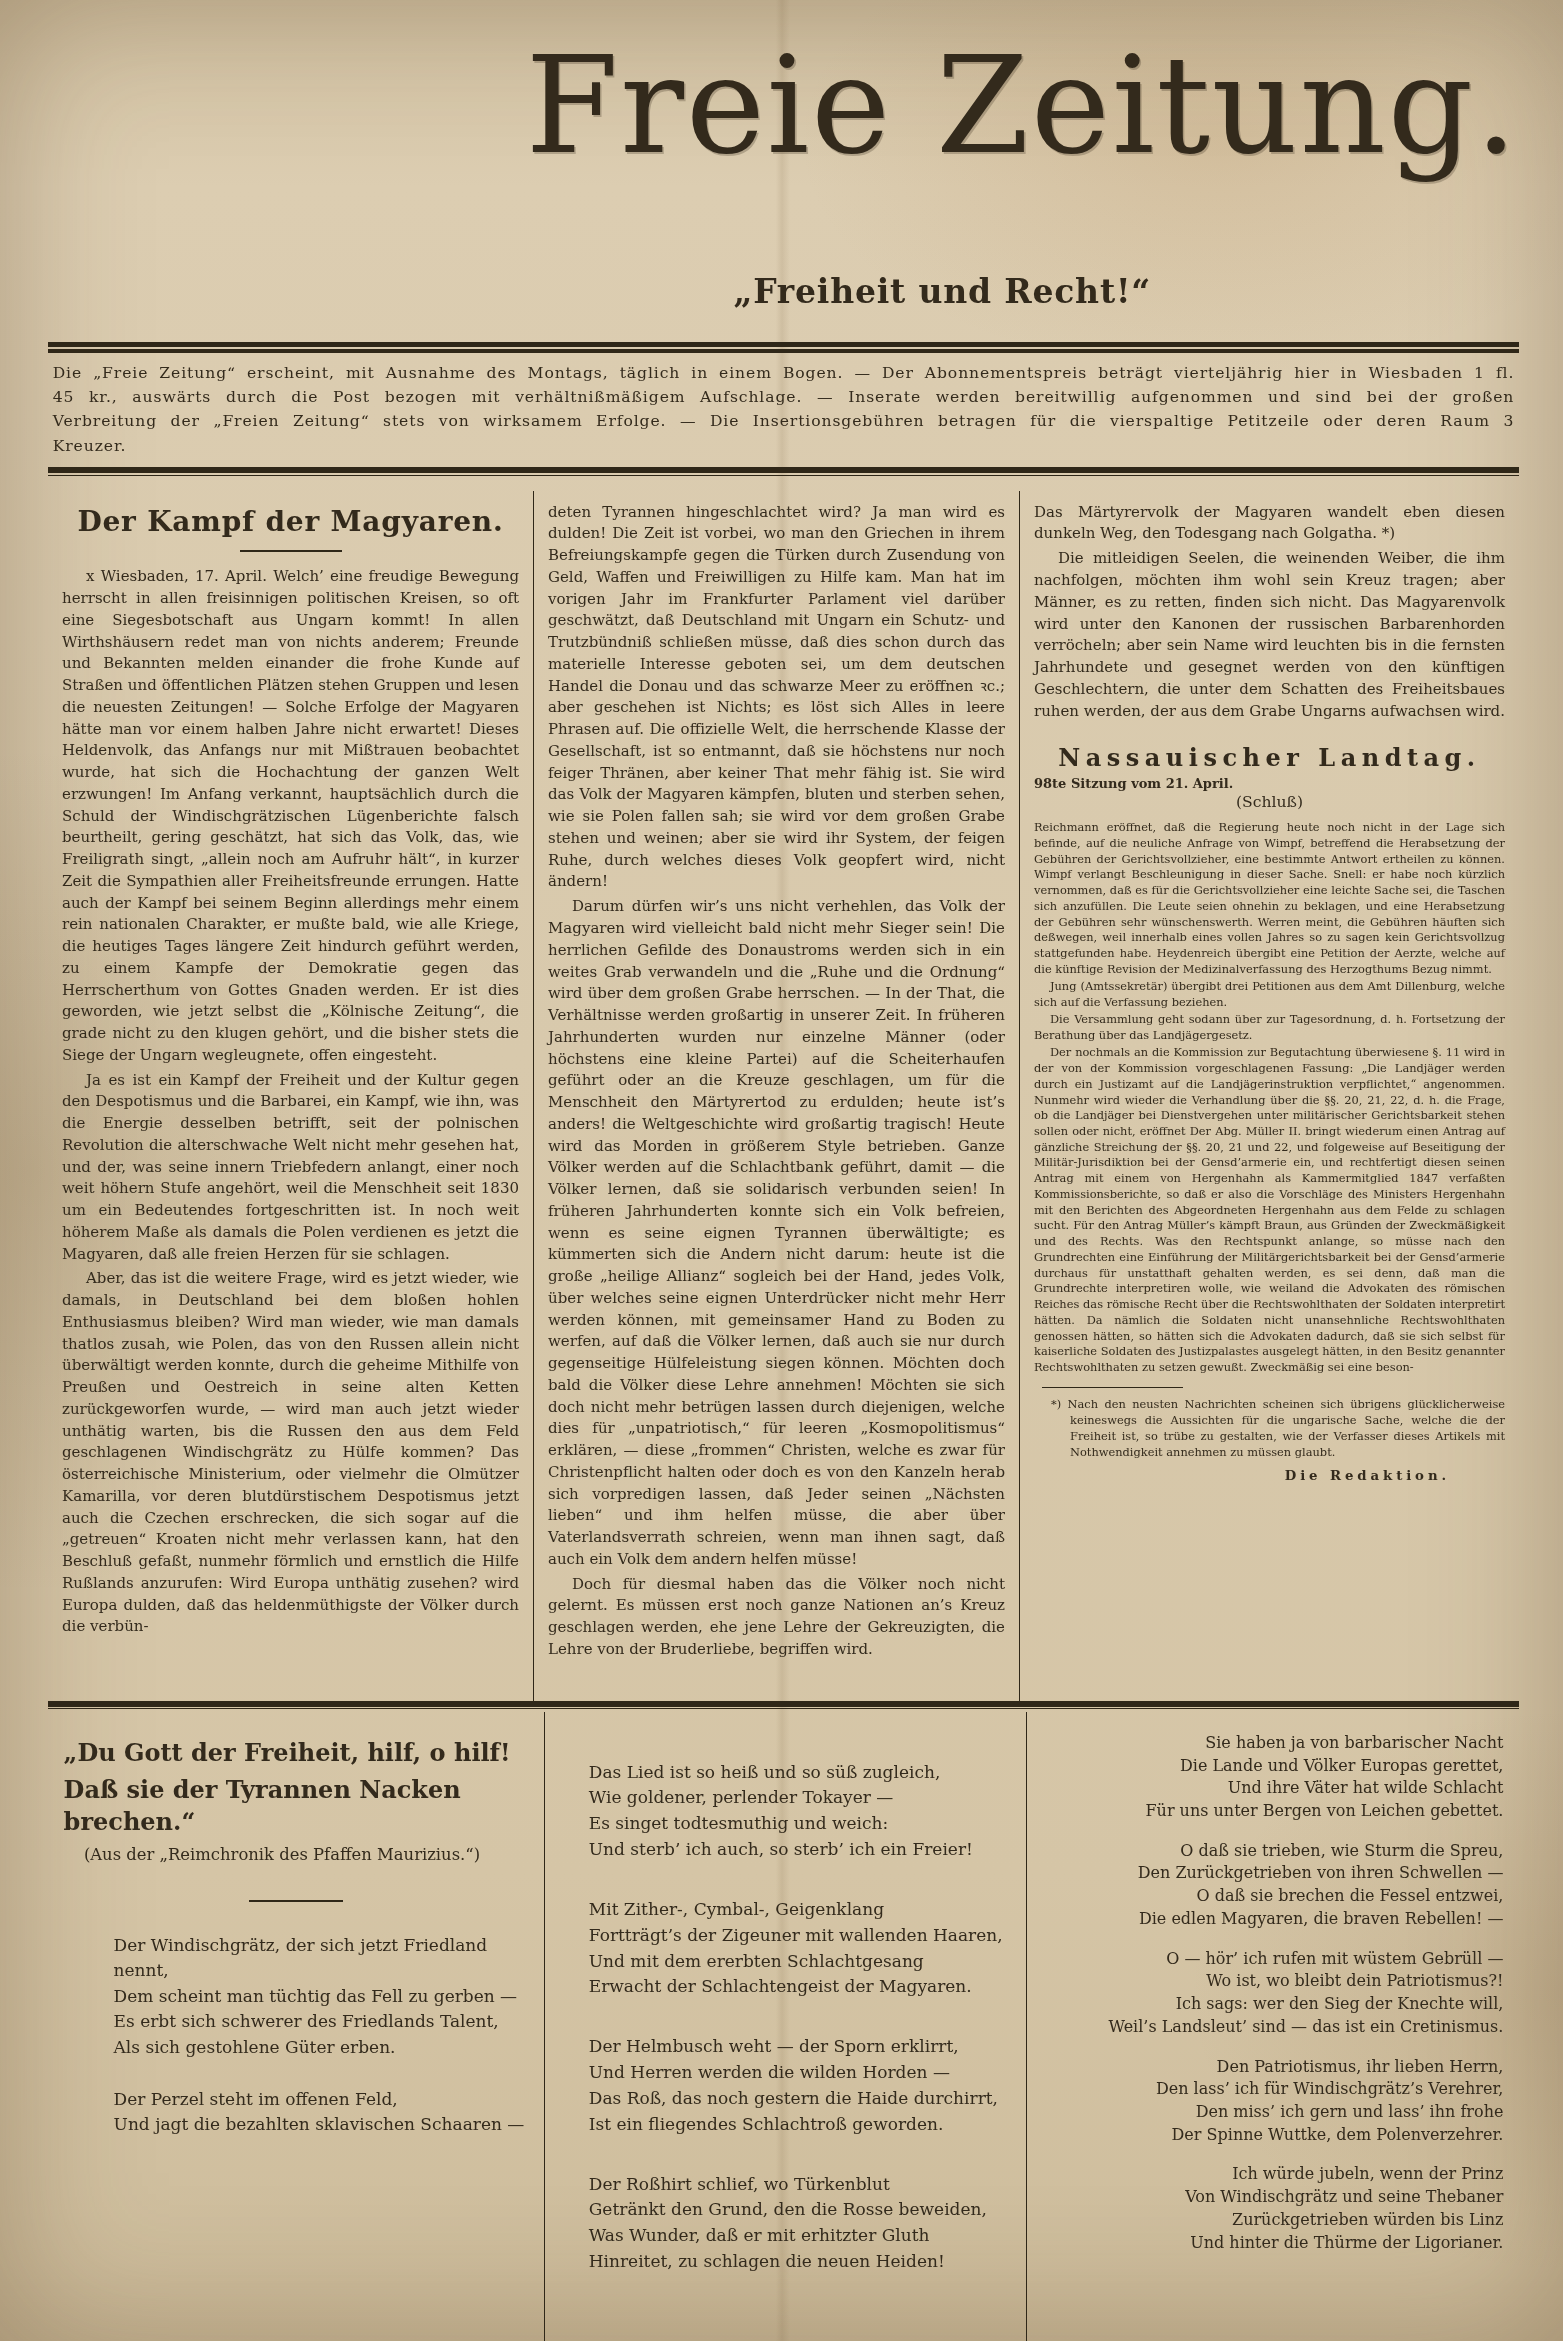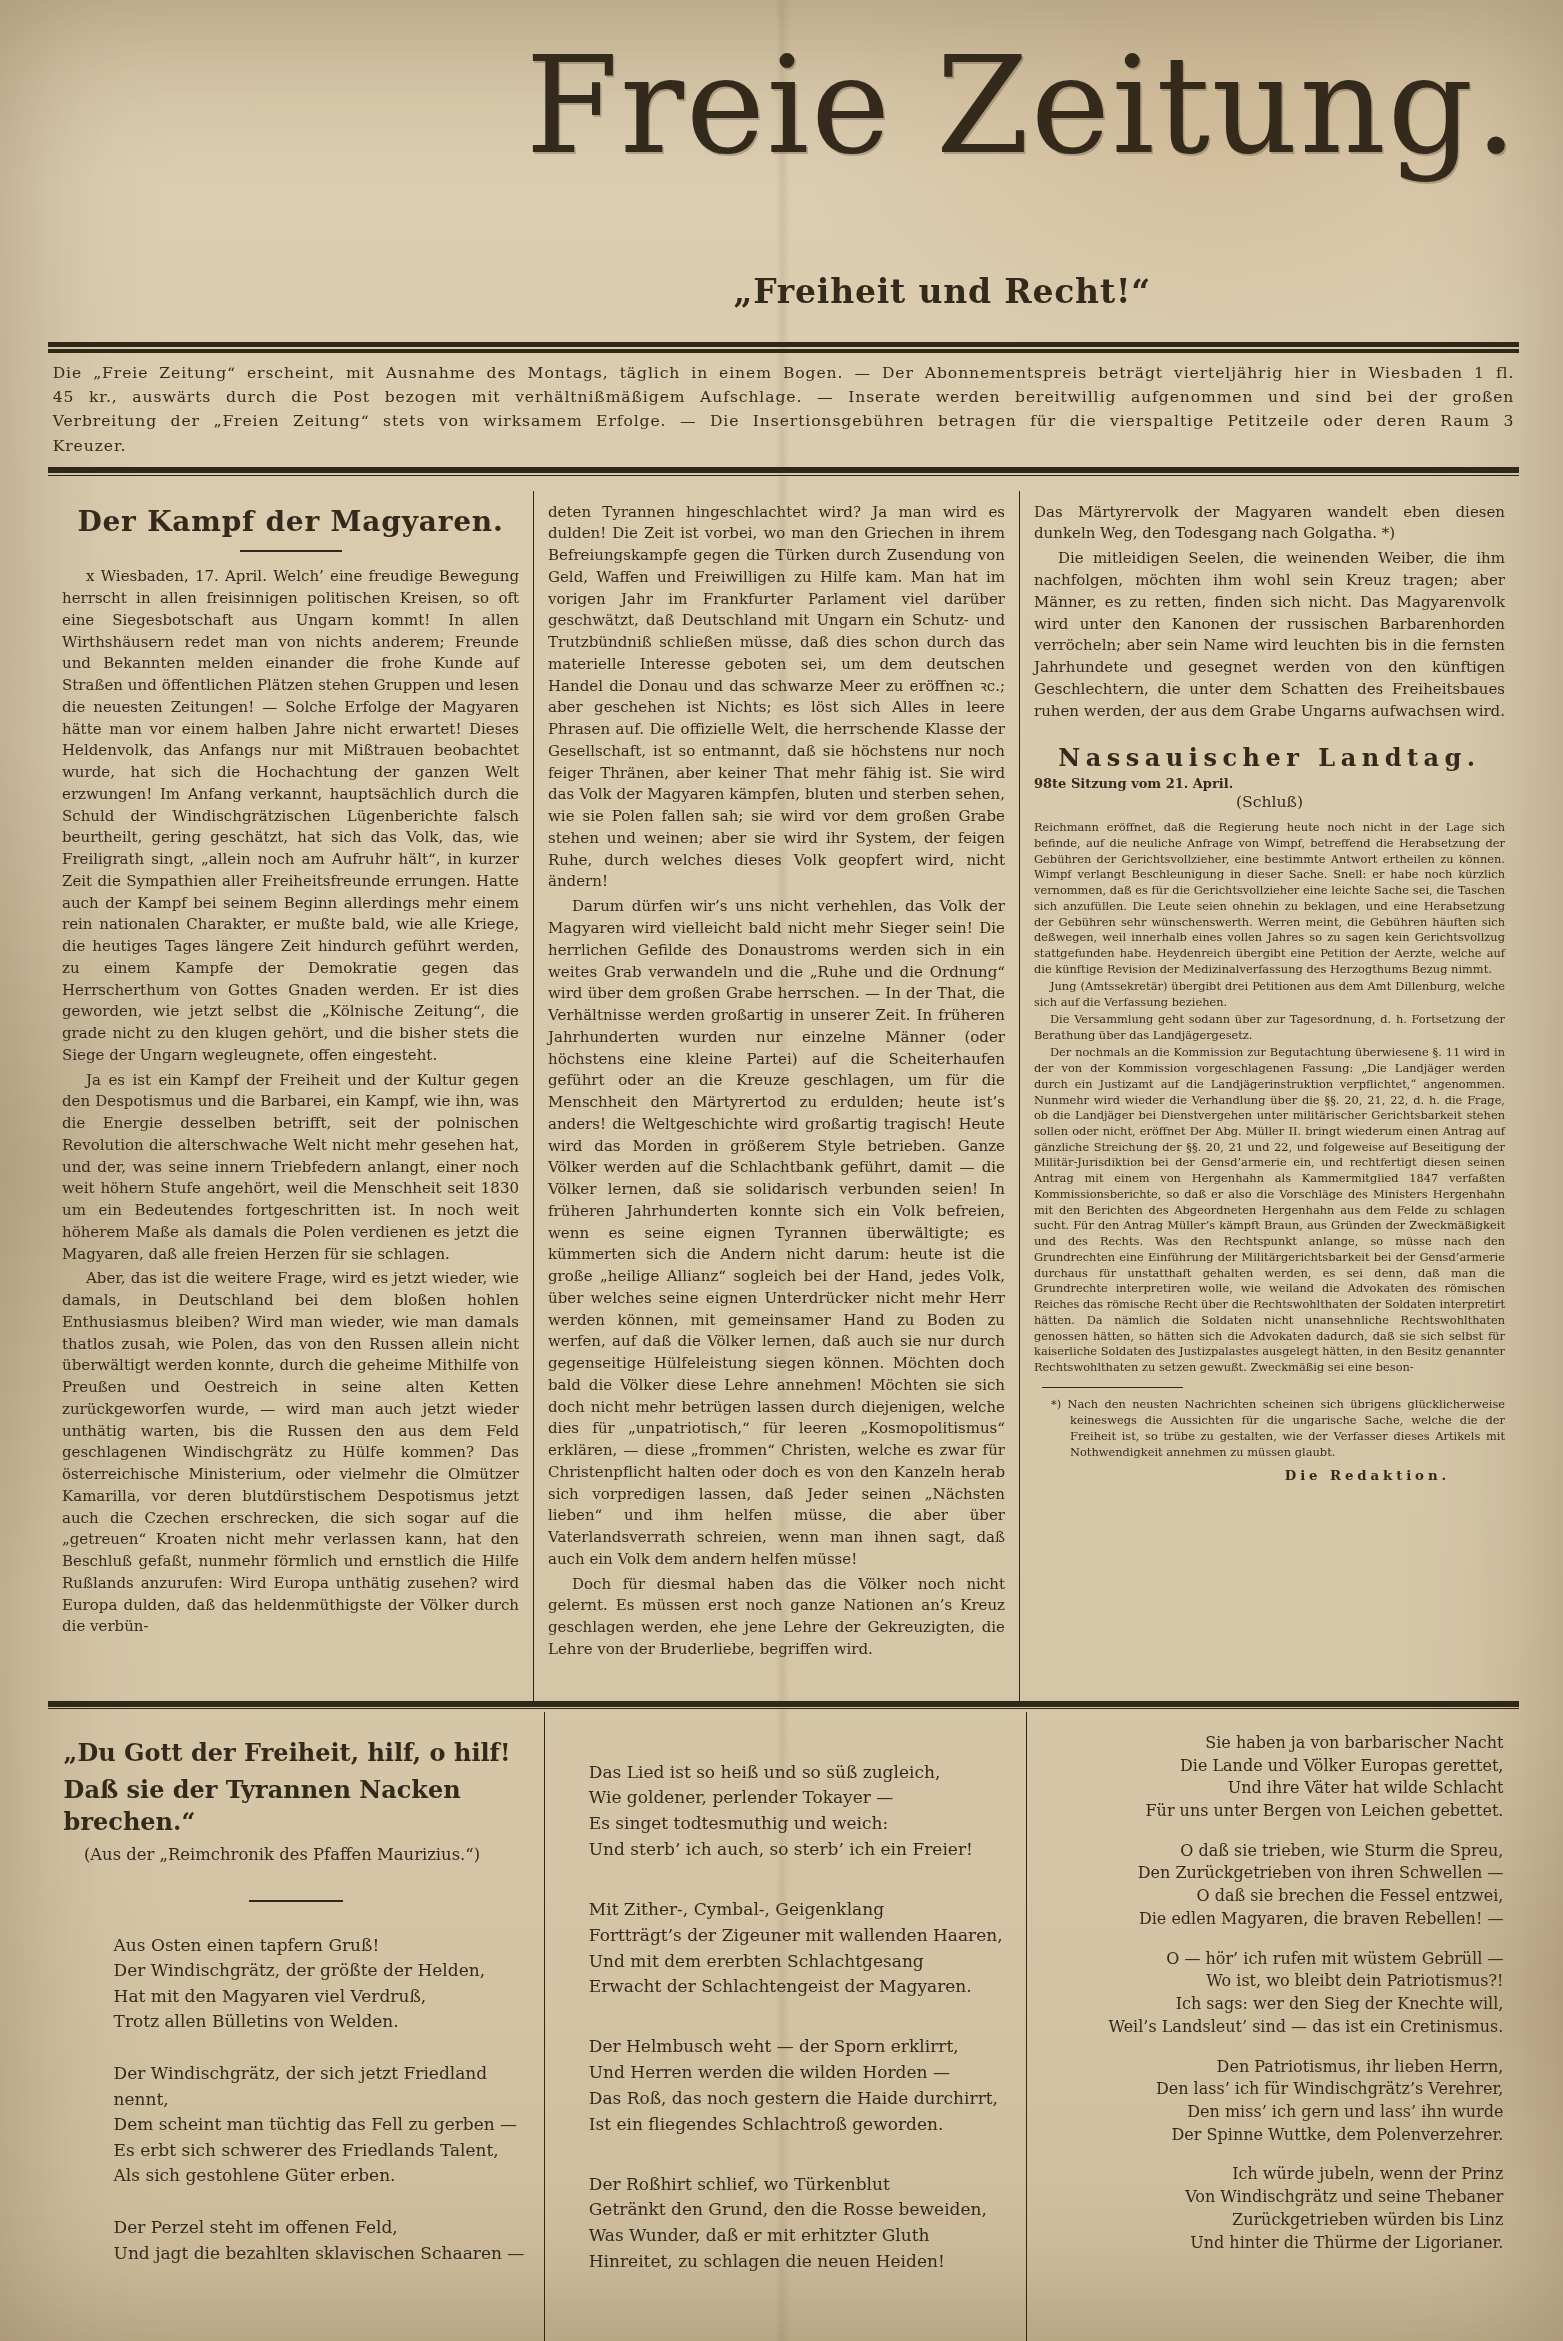--- a/index.html
+++ b/index.html
@@ -166,26 +166,20 @@
     <div class="rule-thick"></div>
 
     <section class="bottom">
       <div class="bcol bcol1">
         <h3 class="poem-head">„Du Gott der Freiheit, hilf, o hilf!</h3>
         <h3 class="poem-head">Daß sie der Tyrannen Nacken brechen.“</h3>
         <div class="poem-source">(Aus der „Reimchronik des Pfaffen Maurizius.“)</div>
         <div class="b1-rule"></div>
         <div>
             <div class="stanza">
-              <div class="pline">Aus Osten einen tapfern Gruß!</div>
-              <div class="pline">Der Windischgrätz, der größte der Helden,</div>
-              <div class="pline">Hat mit den Magyaren viel Verdruß,</div>
-              <div class="pline">Trotz allen Bülletins von Welden.</div>
-            </div>
-            <div class="stanza">
               <div class="pline">Der Windischgrätz, der sich jetzt Friedland nennt,</div>
               <div class="pline">Dem scheint man tüchtig das Fell zu gerben —</div>
               <div class="pline">Es erbt sich schwerer des Friedlands Talent,</div>
               <div class="pline">Als sich gestohlene Güter erben.</div>
             </div>
             <div class="stanza">
               <div class="pline">Der Perzel steht im offenen Feld,</div>
               <div class="pline">Und jagt die bezahlten sklavischen Schaaren —</div>
             </div>
           </div>
@@ -234,21 +228,21 @@
             </div>
             <div class="stanza">
               <div class="pline">O — hör’ ich rufen mit wüstem Gebrüll —</div>
               <div class="pline">Wo ist, wo bleibt dein Patriotismus?!</div>
               <div class="pline">Ich sags: wer den Sieg der Knechte will,</div>
               <div class="pline">Weil’s Landsleut’ sind — das ist ein Cretinismus.</div>
             </div>
             <div class="stanza">
               <div class="pline">Den Patriotismus, ihr lieben Herrn,</div>
               <div class="pline">Den lass’ ich für Windischgrätz’s Verehrer,</div>
-              <div class="pline">Den miss’ ich gern und lass’ ihn wurde</div>
+              <div class="pline">Den miss’ ich gern und lass’ ihn frohe</div>
               <div class="pline">Der Spinne Wuttke, dem Polenverzehrer.</div>
             </div>
             <div class="stanza">
               <div class="pline">Ich würde jubeln, wenn der Prinz</div>
               <div class="pline">Von Windischgrätz und seine Thebaner</div>
               <div class="pline">Zurückgetrieben würden bis Linz</div>
               <div class="pline">Und hinter die Thürme der Ligorianer.</div>
             </div>
           </div>
       </div>

